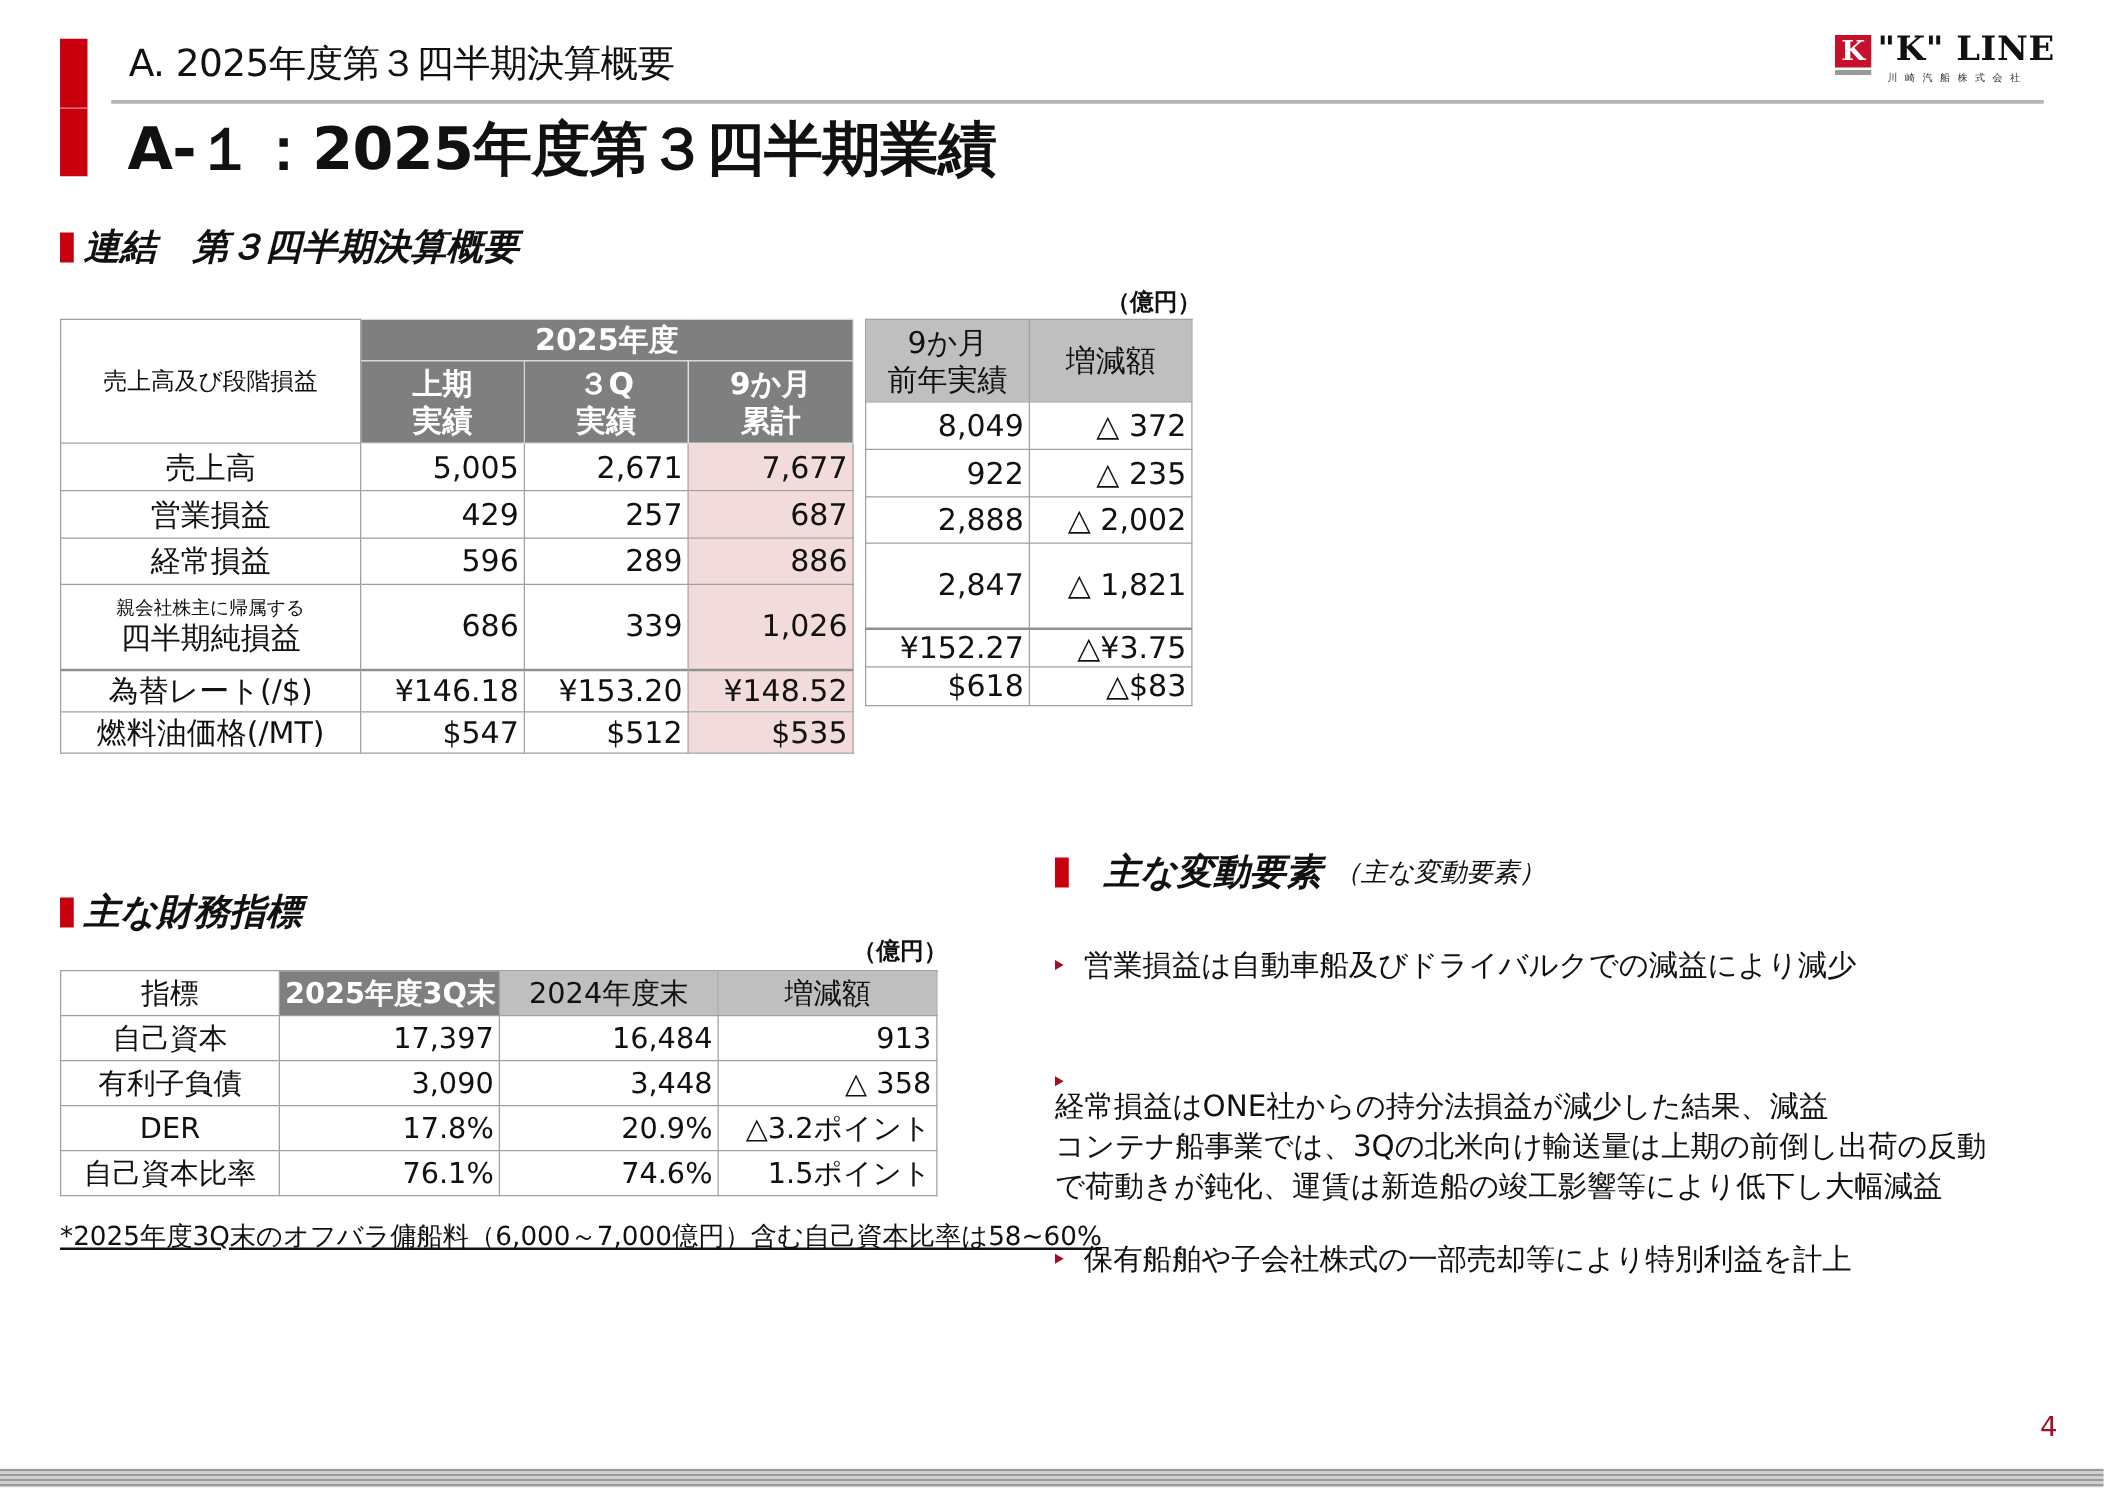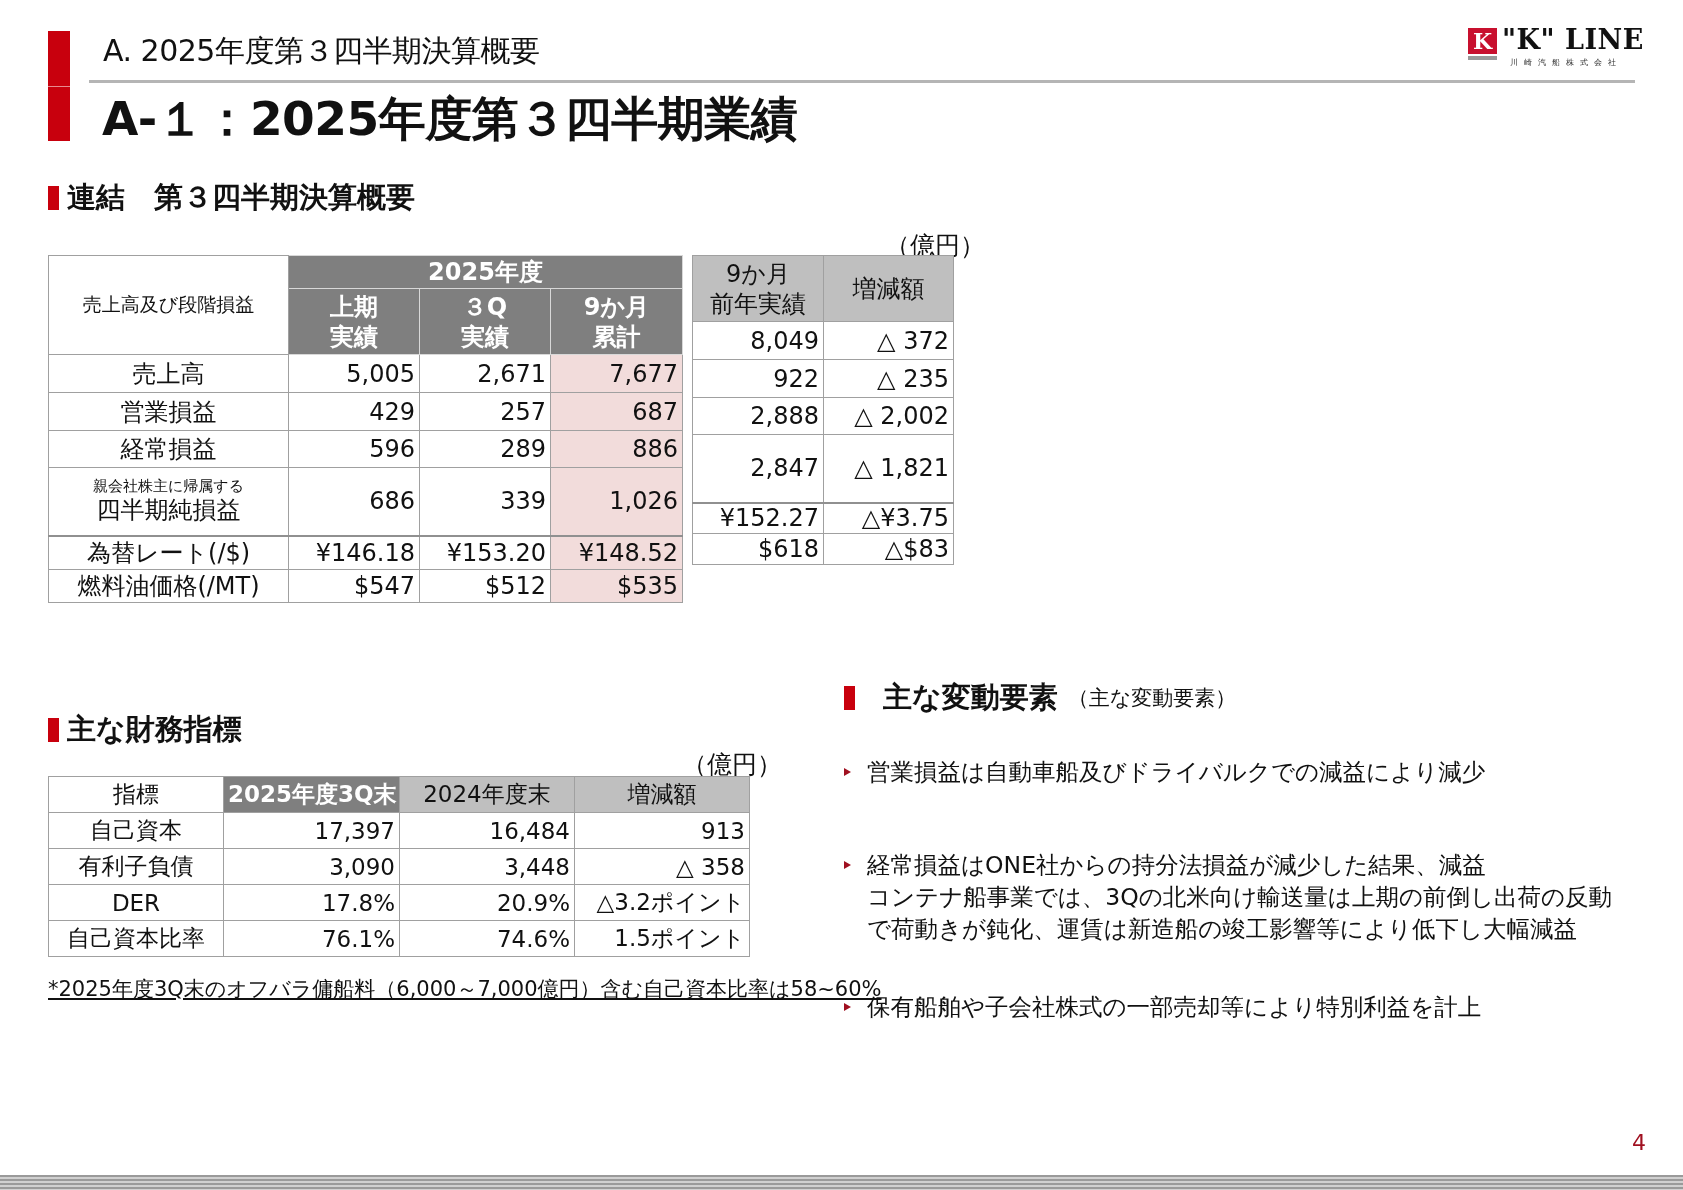--- a/index.html
+++ b/index.html
@@ -16,25 +16,25 @@
     .hdr-title { left: 102px; top: 88px; font-size: 47px; font-weight: bold; letter-spacing: -0.5px; white-space: nowrap; }
 
     
     .logo { left: 1468px; top: 28px; width: 168px; height: 38px; }
     .logo-box { position: absolute; left: 0; top: 0; width: 29px; height: 26px; background: #c8102e; color: #fff; font-family: "DejaVu Serif", serif; font-weight: bold; font-size: 22px; line-height: 26px; text-align: center; }
     .logo-bar { position: absolute; left: 0; top: 28px; width: 29px; height: 4px; background: #999; }
     .logo-word { position: absolute; left: 34px; top: -4px; font-family: "DejaVu Serif", serif; font-weight: bold; font-size: 27px; color: #111; white-space: nowrap; letter-spacing: 0.5px; }
     .logo-sub { position: absolute; left: 42px; top: 29px; font-size: 8px; color: #333; letter-spacing: 6px; white-space: nowrap; }
 
     
-    .sec-head { font-size: 29px; font-weight: bold; white-space: nowrap; display: flex; align-items: center; }
+    .sec-head { font-size: 29px; font-weight: bold; white-space: nowrap; display: flex; align-items: center; font-style: italic; }
     .sec-mark { display: inline-block; width: 11px; height: 24px; background: #c8000d; margin-right: 8px; }
     .sec-note { font-size: 21px; font-weight: normal; margin-left: 10px; }
 
-    .unit { font-size: 25px; white-space: nowrap; }
+    .unit { font-size: 19px; white-space: nowrap; font-weight: bold; }
 
     
     table { border-collapse: collapse; table-layout: fixed; position: absolute; }
     td, th { border: 1.5px solid #a0a0a0; padding: 0 4px; font-weight: normal; overflow: hidden; white-space: nowrap; }
     .t1 td, .t1 th { font-size: 24px; }
     .num { text-align: right; }
     .ctr { text-align: center; }
     .hdr-dark { background: #7f7f7f; color: #fff; font-weight: bold; text-align: center; border-color: #d8d8d8; }
     .hdr-light { background: #bfbfbf; color: #111; text-align: center; }
     .pink { background: #f2dcdb; }
@@ -239,21 +239,21 @@
   <span class="sec-mark" style="margin-right:28px;"></span>
   <span>主な変動要素</span>
   <span class="sec-note">（主な変動要素）</span>
 </div>
 
 <div class="abs bullets">
   <div class="bullet" style="top:0px;">
     <span class="bullet-icon"></span>
     <span class="bullet-text">営業損益は自動車船及びドライバルクでの減益により減少</span>
   </div>
-  <div class="bullet" style="top:93px;">
+  <div class="bullet" style="top:93px;flex-direction:column;">
     <span class="bullet-icon"></span>
     <span class="bullet-text">経常損益はONE社からの持分法損益が減少した結果、減益
 コンテナ船事業では、3Qの北米向け輸送量は上期の前倒し出荷の反動
 で荷動きが鈍化、運賃は新造船の竣工影響等により低下し大幅減益</span>
   </div>
   <div class="bullet" style="top:235px;">
     <span class="bullet-icon"></span>
     <span class="bullet-text">保有船舶や子会社株式の一部売却等により特別利益を計上</span>
   </div>
 </div>

